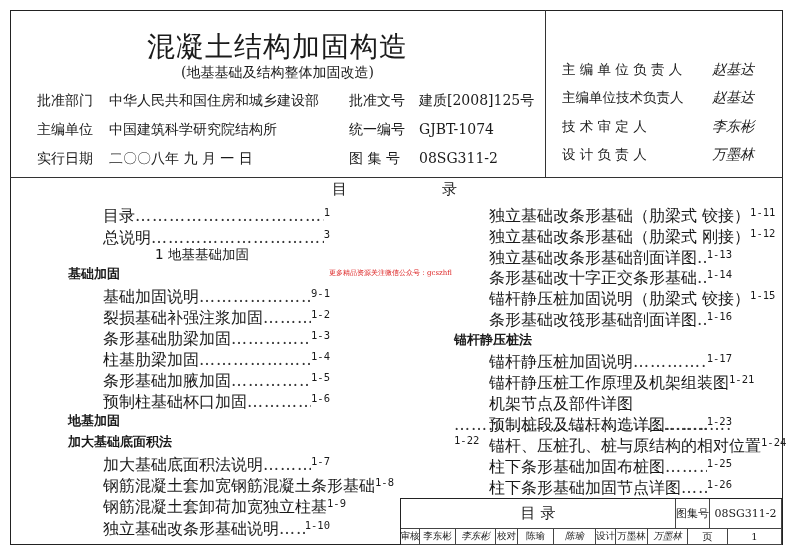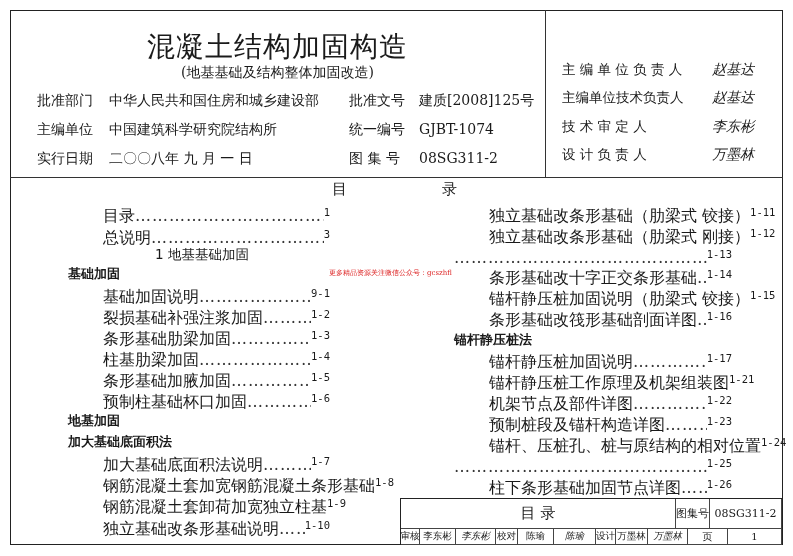--- a/index.html
+++ b/index.html
@@ -141,20 +141,21 @@
     <span class="t">独立基础改条形基础（肋梁式 铰接） </span>
     <span class="d">…………………………………………………………</span>
     <span class="p">1-11</span>
   </div>
 <div class="toc-item" style="left:454px; top:227px; width:278px;">
     <span class="t">独立基础改条形基础（肋梁式 刚接） </span>
     <span class="d">…………………………………………………………</span>
     <span class="p">1-12</span>
   </div>
 <div class="toc-item" style="left:454px; top:248px; width:278px;">
+    <span class="t">独立基础改条形基础剖面详图</span>
     <span class="d">…………………………………………………………</span>
     <span class="p">1-13</span>
   </div>
 <div class="toc-item" style="left:454px; top:268px; width:278px;">
     <span class="t">条形基础改十字正交条形基础</span>
     <span class="d">…………………………………………………………</span>
     <span class="p">1-14</span>
   </div>
 <div class="toc-item" style="left:454px; top:289px; width:278px;">
     <span class="t">锚杆静压桩加固说明（肋梁式 铰接） </span>
@@ -172,36 +173,37 @@
 <div class="toc-item" style="left:454px; top:352px; width:278px;">
     <span class="t">锚杆静压桩加固说明</span>
     <span class="d">…………………………………………………………</span>
     <span class="p">1-17</span>
   </div>
 <div class="toc-item" style="left:454px; top:373px; width:278px;">
     <span class="t">锚杆静压桩工作原理及机架组装图</span>
     <span class="d">…………………………………………………………</span>
     <span class="p">1-21</span>
   </div>
-<div class="toc-item" style="left:454px; top:394px; width:278px;">
+<div class="toc-item" style="left:454px; top:394px; width:278px;flex-direction:column;">
     <span class="t">机架节点及部件详图</span>
     <span class="d">…………………………………………………………</span>
     <span class="p">1-22</span>
   </div>
 <div class="toc-item" style="left:454px; top:415px; width:278px;">
     <span class="t">预制桩段及锚杆构造详图</span>
     <span class="d">…………………………………………………………</span>
     <span class="p">1-23</span>
   </div>
 <div class="toc-item" style="left:454px; top:436px; width:278px;">
     <span class="t">锚杆、压桩孔、桩与原结构的相对位置</span>
     <span class="d">…………………………………………………………</span>
     <span class="p">1-24</span>
   </div>
 <div class="toc-item" style="left:454px; top:457px; width:278px;">
+    <span class="t">柱下条形基础加固布桩图</span>
     <span class="d">…………………………………………………………</span>
     <span class="p">1-25</span>
   </div>
 <div class="toc-item" style="left:454px; top:478px; width:278px;">
     <span class="t">柱下条形基础加固节点详图</span>
     <span class="d">…………………………………………………………</span>
     <span class="p">1-26</span>
   </div>
 
 <div class="tb">

